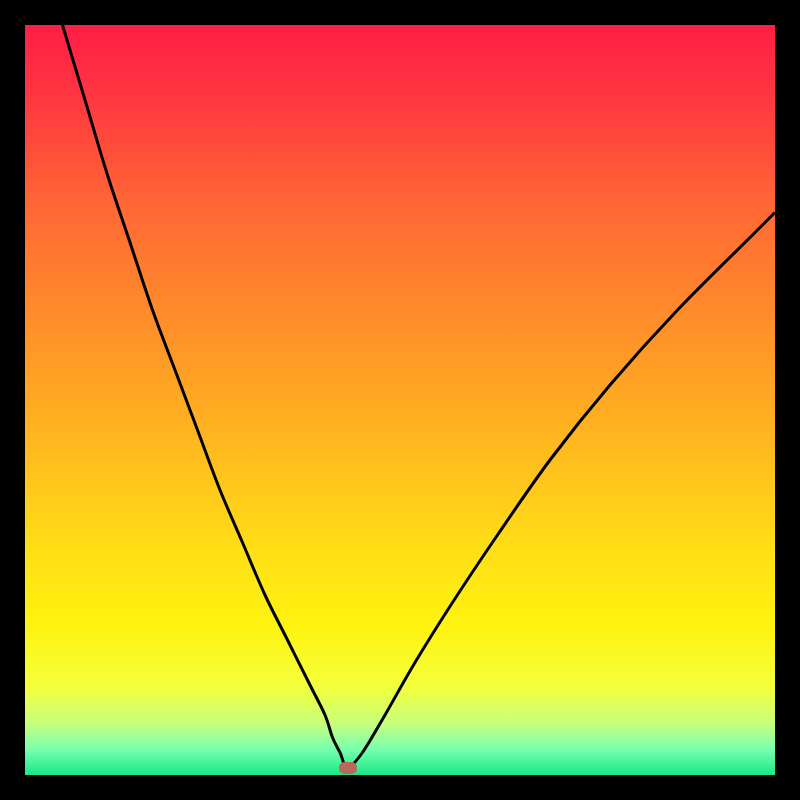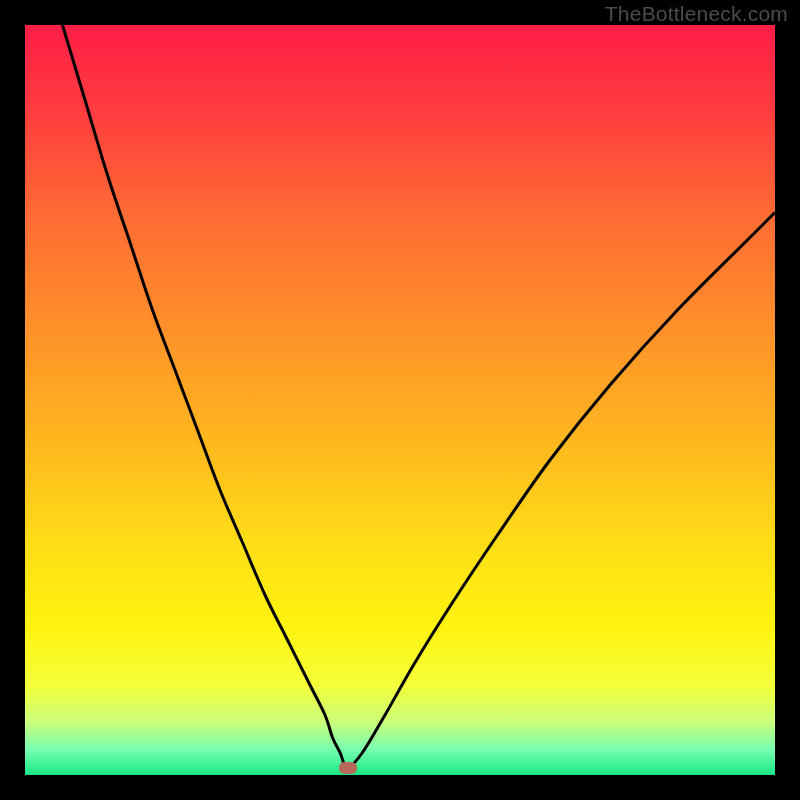--- a/index.html
+++ b/index.html
@@ -85,15 +85,14 @@
     </svg>
 
     <svg class="curve-svg" viewBox="0 0 100 100" preserveAspectRatio="none">
       <path id="curve-path" d="M 5.000 0.000 C 5.500 1.667, 7.000 6.667, 8.000 10.000 C 9.000 13.333, 10.000 16.833, 11.000 20.000 C 12.000 23.167, 13.000 26.000, 14.000 29.000 C 15.000 32.000, 16.000 35.167, 17.000 38.000 C 18.000 40.833, 19.000 43.333, 20.000 46.000 C 21.000 48.667, 22.000 51.333, 23.000 54.000 C 24.000 56.667, 25.000 59.500, 26.000 62.000 C 27.000 64.500, 28.000 66.667, 29.000 69.000 C 30.000 71.333, 31.000 73.833, 32.000 76.000 C 33.000 78.167, 34.000 80.000, 35.000 82.000 C 36.000 84.000, 37.167 86.333, 38.000 88.000 C 38.833 89.667, 39.500 90.833, 40.000 92.000 C 40.500 93.167, 40.667 94.167, 41.000 95.000 C 41.333 95.833, 41.667 96.333, 42.000 97.000 C 42.333 97.667, 42.500 99.000, 43.000 99.000 C 43.500 99.000, 44.167 98.167, 45.000 97.000 C 45.833 95.833, 46.833 94.000, 48.000 92.000 C 49.167 90.000, 50.500 87.500, 52.000 85.000 C 53.500 82.500, 55.167 79.833, 57.000 77.000 C 58.833 74.167, 60.833 71.167, 63.000 68.000 C 65.167 64.833, 67.500 61.333, 70.000 58.000 C 72.500 54.667, 75.167 51.333, 78.000 48.000 C 80.833 44.667, 83.833 41.333, 87.000 38.000 C 90.167 34.667, 94.833 30.167, 97.000 28.000 C 99.167 25.833, 99.500 25.500, 100.000 25.000" fill="none" stroke-width="3" vector-effect="non-scaling-stroke" stroke="#000000"></path>
     </svg>
 
     <div class="marker" id="min-marker" style="left: 43%; top: 99%; background: rgb(184, 106, 90);"></div>
 
   </div>
 
-  <div class="watermark">TheBottleneck.com</div>
 
 </div>
 
 </body></html>

